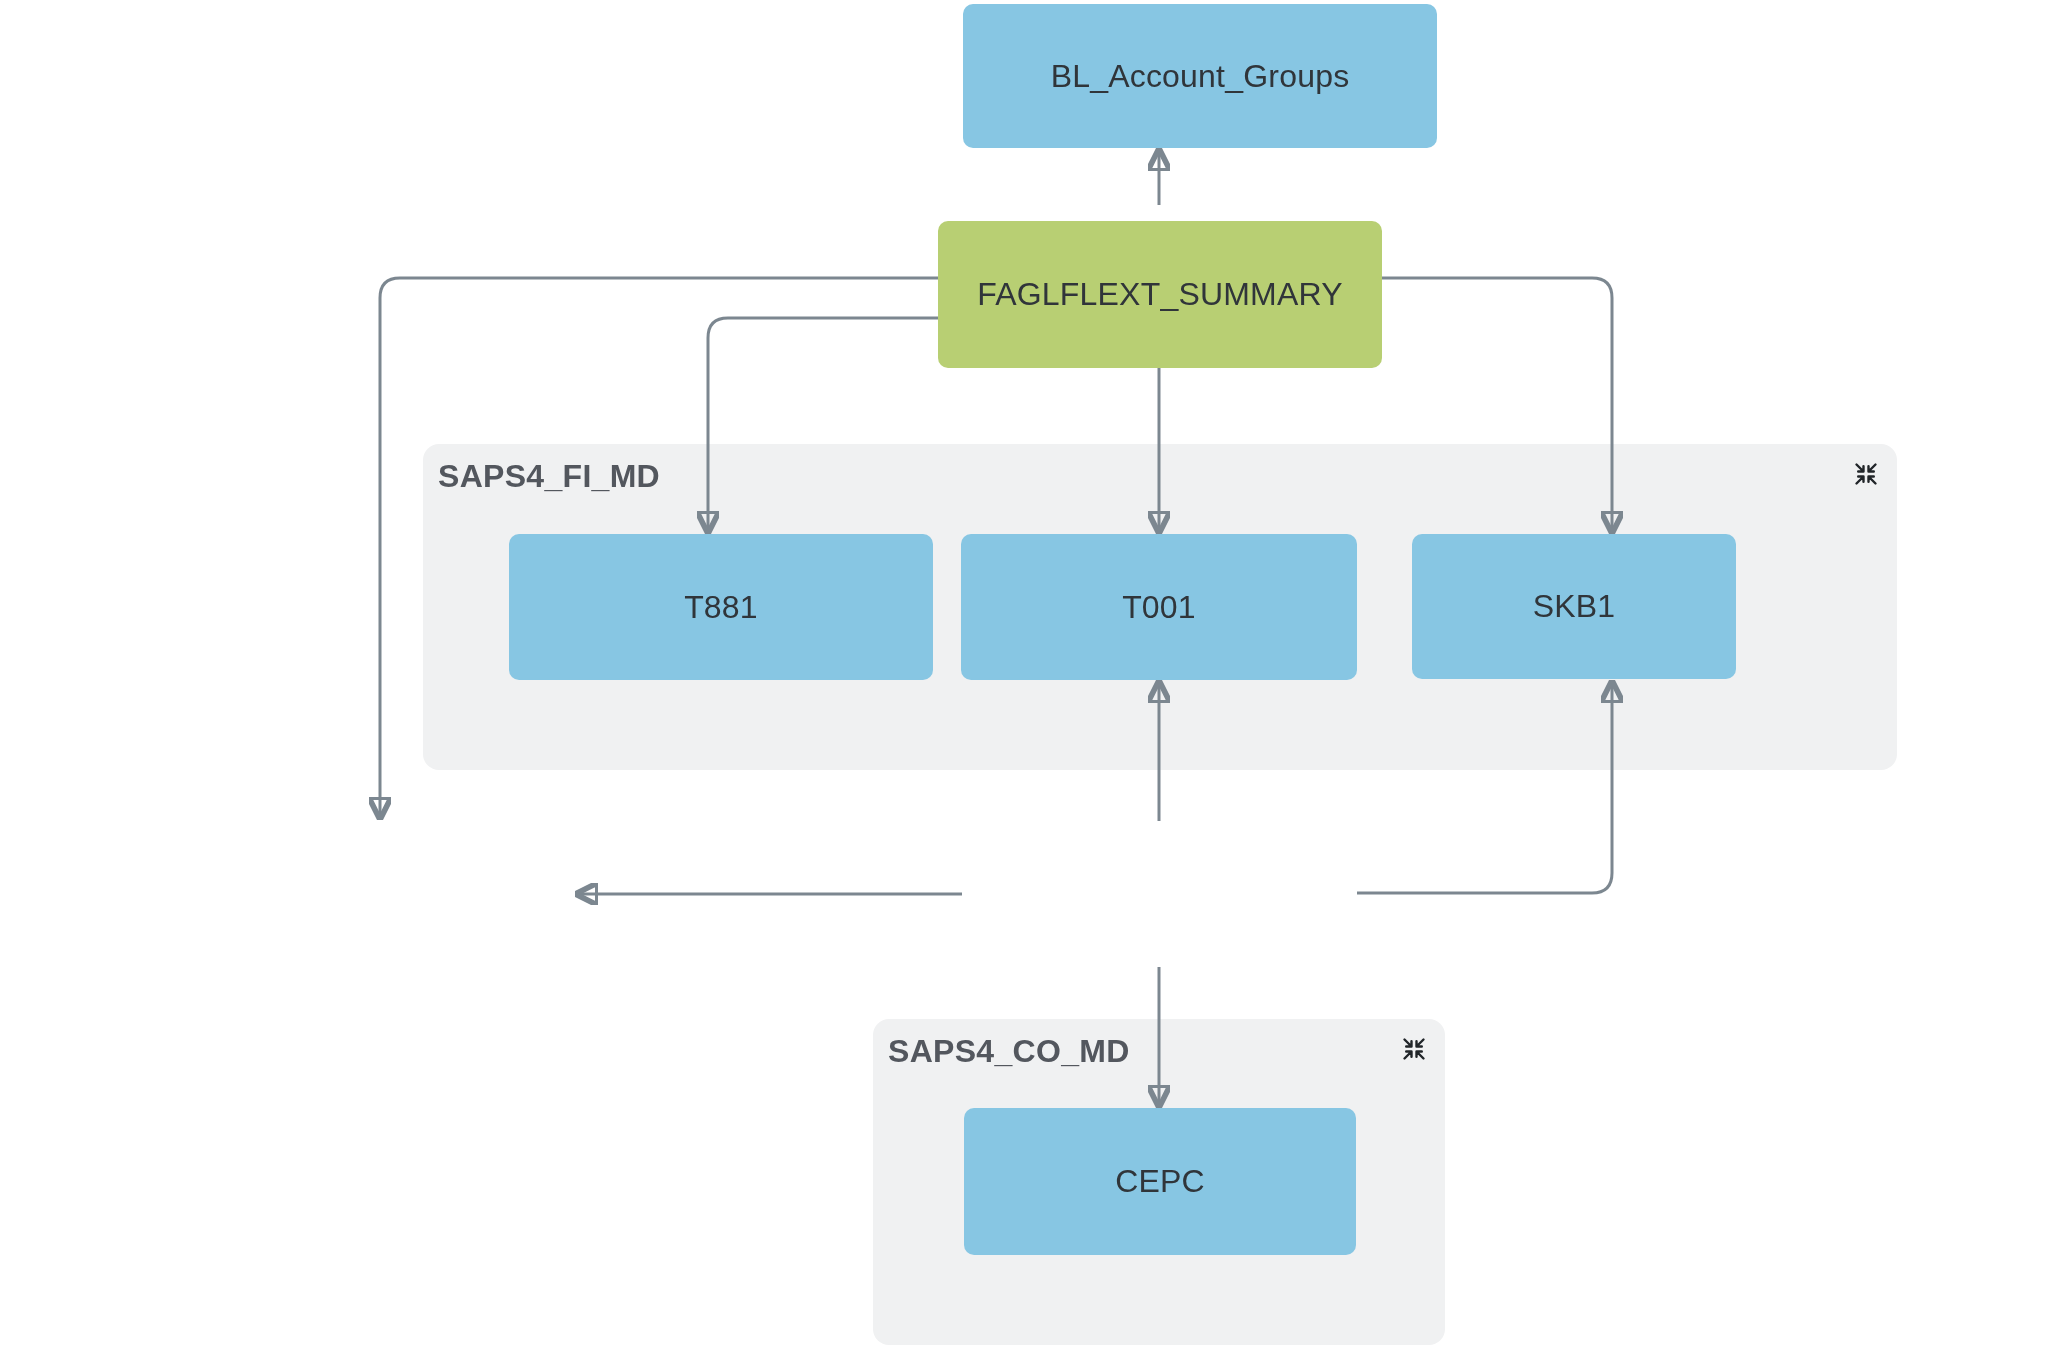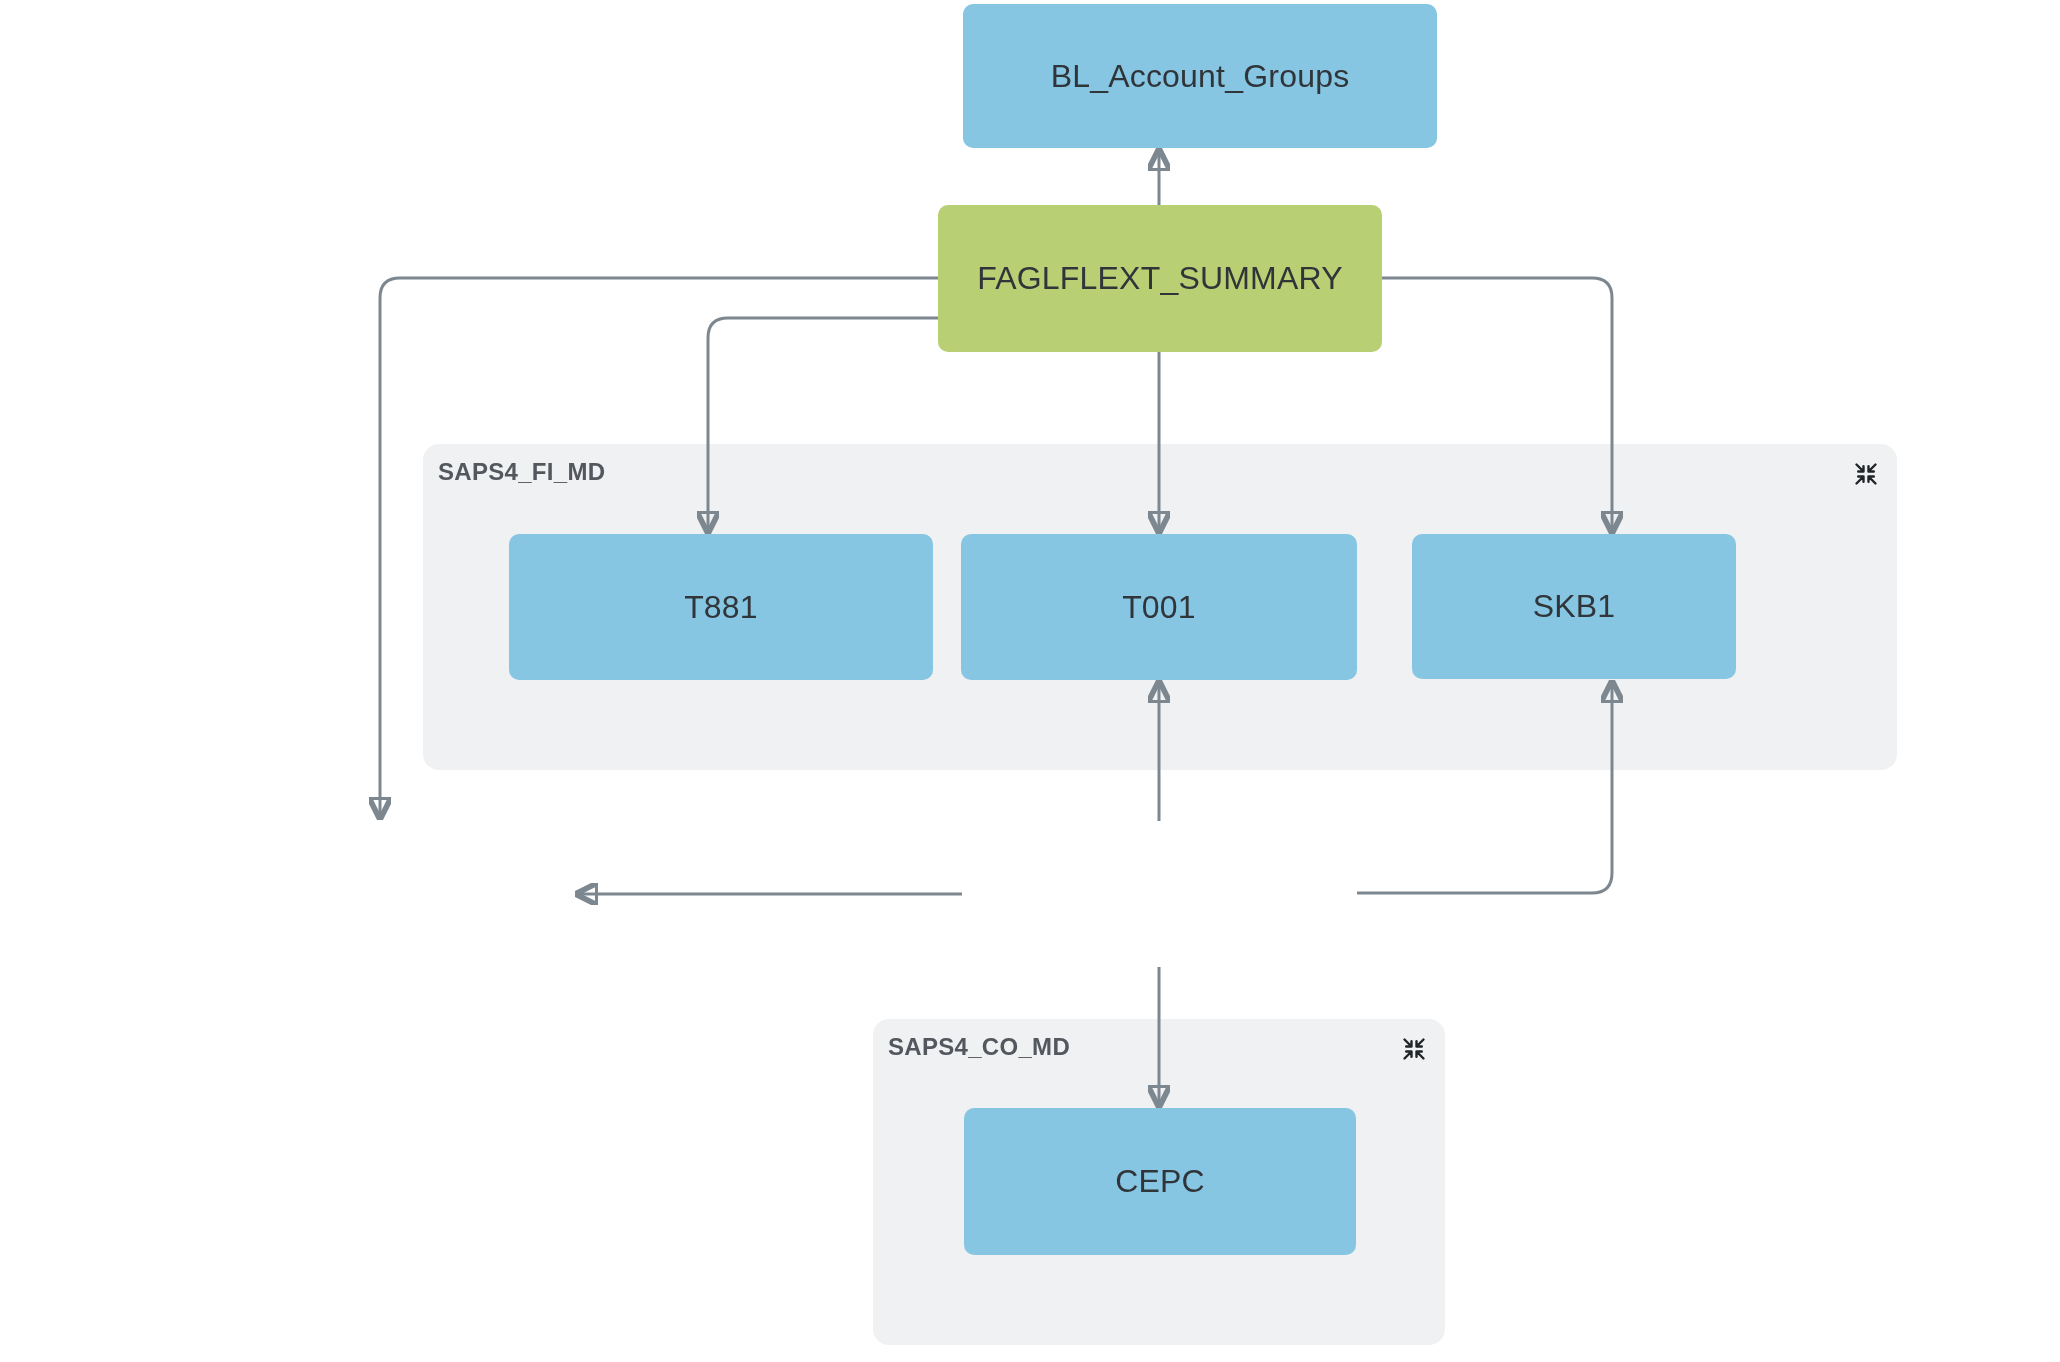--- a/index.html
+++ b/index.html
@@ -22,21 +22,21 @@
   .stage{position:relative;width:2060px;height:1362px;}
 
   
   .group{
     position:absolute;
     background:var(--group-background);
     border-radius:16px;
   }
   .group-label{
     position:absolute;left:15px;top:14px;
-    font-size:24px;font-weight:bold;
+    font-size:32px;font-weight:bold;
     color:var(--group-label-text);
     letter-spacing:.3px;
     white-space:nowrap;
   }
   .collapse-btn{
     position:absolute;right:16px;top:15px;
     width:30px;height:30px;
     background:transparent;border:none;padding:2px;margin:0;
     cursor:pointer;line-height:0;
   }
@@ -51,21 +51,21 @@
     position:absolute;z-index:3;
     display:flex;align-items:center;justify-content:center;
     border-radius:10px;
     font-size:32px;
     color:var(--node-text);
     letter-spacing:.2px;
     cursor:pointer;
     white-space:nowrap;
   }
   .node.table{background:var(--table-node);}
-  .node.view{background:var(--view-node);}
+  .node.view{background:var(--view-node);margin-top:16px;}
 
   
   #g-fi{left:423px;top:444px;width:1474px;height:326px;}
   #g-co{left:873px;top:1019px;width:572px;height:326px;}
 
   #n-blag    {left:963px; top:4px;    width:474px;height:144px;}
   #n-summary {left:938px; top:205px;  width:444px;height:147px;}
   #n-t881    {left:509px; top:534px;  width:424px;height:146px;}
   #n-t001    {left:961px; top:534px;  width:396px;height:146px;}
   #n-skb1    {left:1412px;top:534px;  width:324px;height:145px;}

